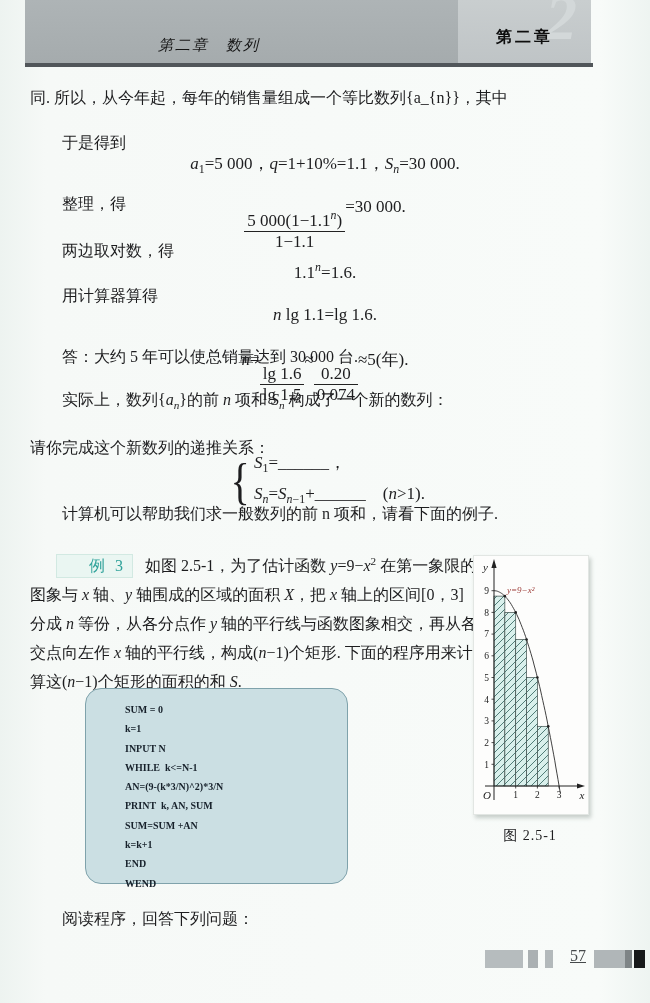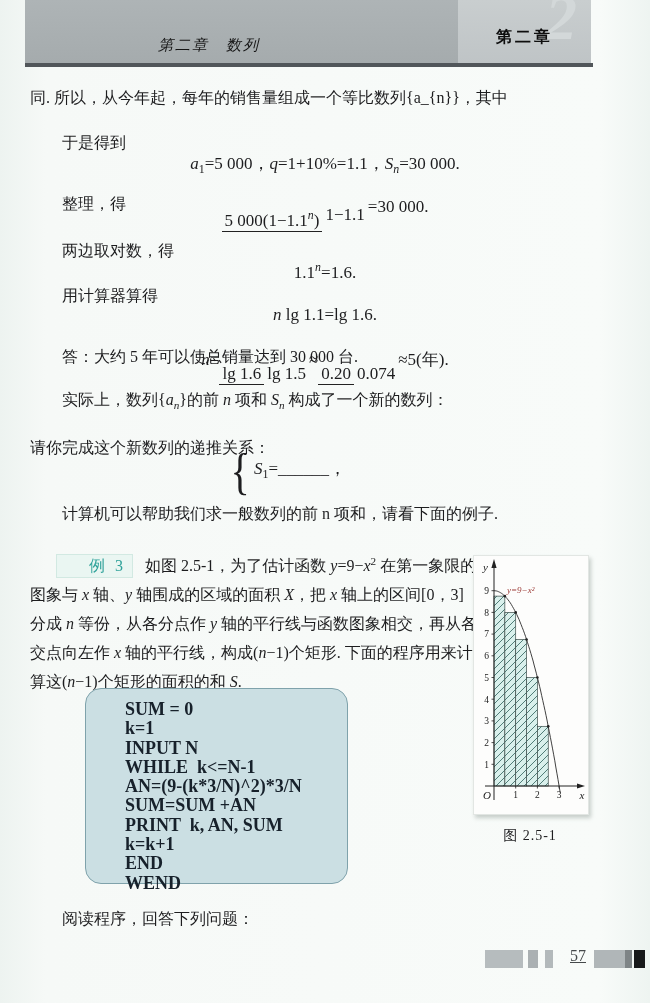--- a/index.html
+++ b/index.html
@@ -15,35 +15,35 @@
   .hdr-bar{left:25px;top:0;width:433px;height:63px;background:linear-gradient(180deg,#aeb4b6,#a5abad);}
   .hdr-box{left:458px;top:0;width:133px;height:63px;background:linear-gradient(180deg,#c9cecf,#bfc4c6);}
   .hdr-underline{left:25px;top:63px;width:568px;height:4px;background:#51565a;}
   .hdr-title{left:158px;top:36px;font-size:15px;font-style:italic;letter-spacing:2px;color:#141414;}
   .big-num{position:absolute;right:14px;top:-14px;font-size:64px;font-weight:bold;font-style:italic;color:#d3d8d9;line-height:1;}
   .box-label{position:absolute;left:0;top:27px;width:100%;text-align:center;font-size:16px;font-weight:bold;letter-spacing:3px;color:#0e0e0e;}
   
   .para{width:592px;line-height:24px;}
   .ctr{width:590px;text-align:center;}
   .fmline{font-size:17px;margin-top:44px;}
-  .frac{display:inline-flex;flex-direction:row;vertical-align:-14px;text-align:center;line-height:20px;}
+  .frac{display:inline-flex;flex-direction:column;vertical-align:-14px;text-align:center;line-height:20px;}
   .frac .num{border-bottom:1.2px solid #222;padding:0 3px;}
   .frac .den{padding:0 3px;}
   sub,sup{font-size:70%;}
   i{font-family:"Liberation Serif","DejaVu Serif",serif;}
   .system{display:flex;align-items:center;font-size:17px;}
   .brace{font-size:50px;font-weight:200;line-height:0.85;margin-right:2px;transform:scaleX(0.8);}
   .sysline{line-height:25px;}
   .ex-badge{display:inline-block;background:#eaf6f2;color:#2fa29a;border:1px solid #d2e9e2;
     padding:0 6px 1px 6px;margin-right:12px;letter-spacing:3px;font-size:16px;line-height:21px;}
   .example{width:449px;line-height:29px;text-indent:26px;}
   
   .code-box{left:85px;top:688px;width:263px;height:196px;background:#cbdfe3;border:1.5px solid #7fa2ab;
     border-radius:16px;padding:11px 0 0 39px;box-sizing:border-box;}
-  .code-line{font-family:"Liberation Serif","DejaVu Serif",serif;font-weight:700;font-size:18px;
+  .code-line{font-family:"Liberation Serif","DejaVu Serif",serif;font-weight:700;font-size:10px;
     line-height:19.3px;white-space:pre;color:#17212b;}
   
   .figure-box{left:473px;top:555px;width:114px;height:258px;background:#fdfdfc;border:1px solid #e2e6e3;
     box-shadow:2px 3px 4px rgba(140,152,146,0.45);}
   .figure-box svg{display:block;}
   .figure-box svg text{font-family:"Liberation Serif","DejaVu Serif",serif;}
   .fig-caption{left:473px;top:827px;width:114px;text-align:center;font-size:14px;letter-spacing:1px;}
   
   .fbar{height:18px;top:950px;}
   .pageno{top:947px;left:560px;width:36px;text-align:center;font-size:16px;color:#45494b;text-decoration:underline;}
@@ -89,36 +89,37 @@
   </div>
 
   <div class="abs para" style="left:62px;top:345px;">答：大约 5 年可以使总销量达到 30 000 台.</div>
   <div class="abs para fm" style="left:62px;top:388px;">实际上，数列{<i>a</i><sub><i>n</i></sub>}的前 <i>n</i> 项和 <i>S</i><sub><i>n</i></sub> 构成了一个新的数列：</div>
   <div class="abs para" style="left:30px;top:436px;">请你完成这个新数列的递推关系：</div>
 
   <div class="abs system" style="left:228px;top:450px;">
     <span class="brace">{</span>
     <span>
       <div class="sysline fm"><i>S</i><sub>1</sub>=______，</div>
+      <div class="sysline fm"><i>S</i><sub><i>n</i></sub>=<i>S</i><sub><i>n</i>−1</sub>+______　(<i>n</i>&gt;1).</div>
     </span>
   </div>
 
   <div class="abs para" style="left:62px;top:502px;">计算机可以帮助我们求一般数列的前 n 项和，请看下面的例子.</div>
 
   <div class="abs example fm-wrap" style="left:30px;top:547px;"><span class="ex-badge">例 3</span><span class="fm">如图 2.5-1，为了估计函数 <i>y</i>=9−<i>x</i><sup>2</sup> 在第一象限的图象与 <i>x</i> 轴、<i>y</i> 轴围成的区域的面积 <i>X</i>，把 <i>x</i> 轴上的区间[0，3]分成 <i>n</i> 等份，从各分点作 <i>y</i> 轴的平行线与函数图象相交，再从各交点向左作 <i>x</i> 轴的平行线，构成(<i>n</i>−1)个矩形. 下面的程序用来计算这(<i>n</i>−1)个矩形的面积的和 <i>S</i>.</span></div>
 
   <div class="abs code-box">
     <div>
         <div class="code-line">SUM = 0</div>
         <div class="code-line">k=1</div>
         <div class="code-line">INPUT N</div>
         <div class="code-line">WHILE  k&lt;=N-1</div>
         <div class="code-line">AN=(9-(k*3/N)^2)*3/N</div>
+        <div class="code-line">PRINT  k, AN, SUM</div>
         <div class="code-line">SUM=SUM +AN</div>
-        <div class="code-line">PRINT  k, AN, SUM</div>
         <div class="code-line">k=k+1</div>
         <div class="code-line">END</div>
         <div class="code-line">WEND</div>
       </div>
   </div>
 
   <div class="abs figure-box">
     <svg width="114" height="258">
         <defs>
           <pattern id="hatch" width="7" height="7" patternUnits="userSpaceOnUse">

